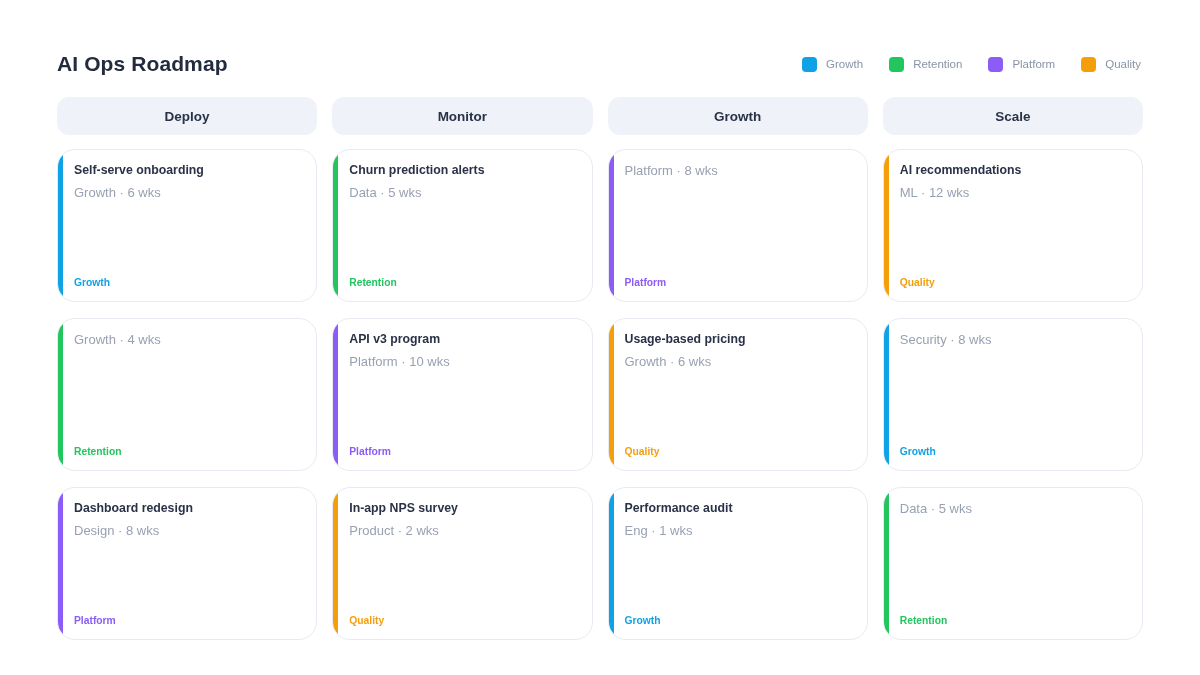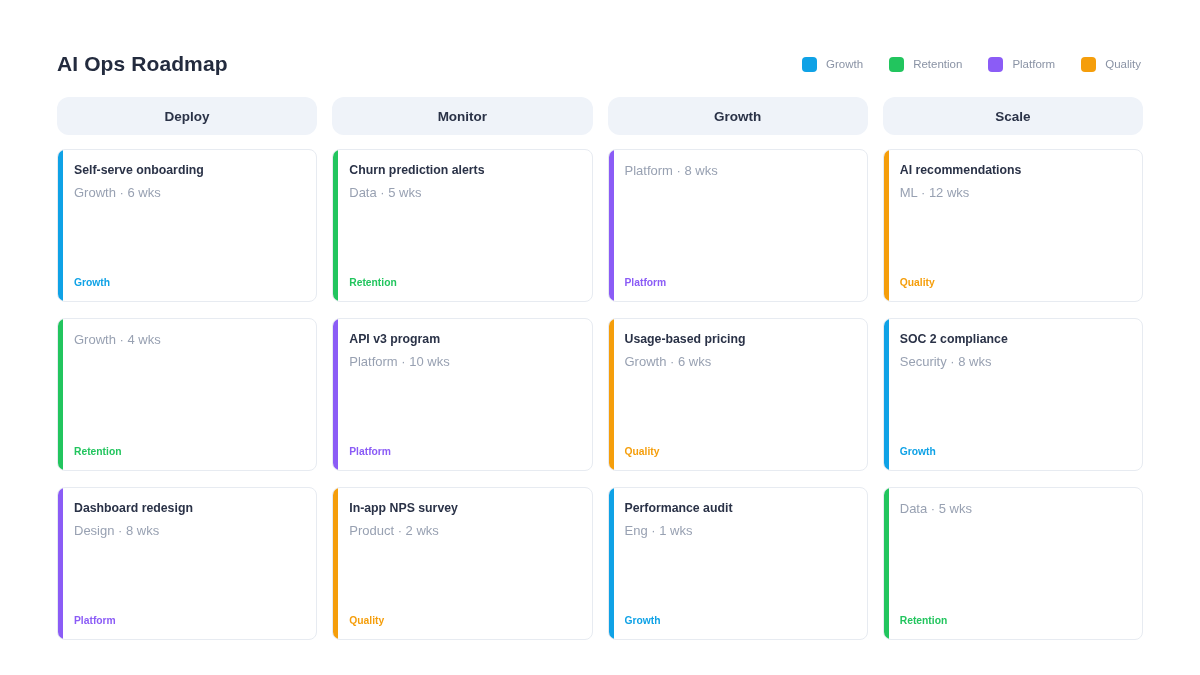--- a/index.html
+++ b/index.html
@@ -88,21 +88,21 @@
   .column-header-title {
     font-size: 13.5px;
     font-weight: bold;
     color: #2a3247;
   }
 
   .card {
     position: relative;
     background: #ffffff;
     border: 1px solid #e7ebf1;
-    border-radius: 8px;
+    border-radius: 18px;
     height: 153px;
     margin-bottom: 16px;
     overflow: hidden;
     padding: 13px 14px 12px 16px;
     display: flex;
     flex-direction: column;
   }
 
   .card-accent {
     position: absolute;
@@ -256,21 +256,20 @@
         </div>
         <div class="card">
           <div class="card-accent" style="background: rgb(245, 158, 11);"></div>
           <div class="card-title">AI recommendations</div>
           <div class="card-meta">ML · 12 wks</div>
           <div class="card-spacer"></div>
           <div class="card-tag" style="color: rgb(245, 158, 11);">Quality</div>
         </div>
         <div class="card">
           <div class="card-accent" style="background: rgb(15, 162, 230);"></div>
-          <div class="card-title">SOC 2 compliance</div>
           <div class="card-meta">Security · 8 wks</div>
           <div class="card-spacer"></div>
           <div class="card-tag" style="color: rgb(15, 162, 230);">Growth</div>
         </div>
         <div class="card">
           <div class="card-accent" style="background: rgb(34, 197, 94);"></div>
           <div class="card-meta">Data · 5 wks</div>
           <div class="card-spacer"></div>
           <div class="card-tag" style="color: rgb(34, 197, 94);">Retention</div>
         </div>

